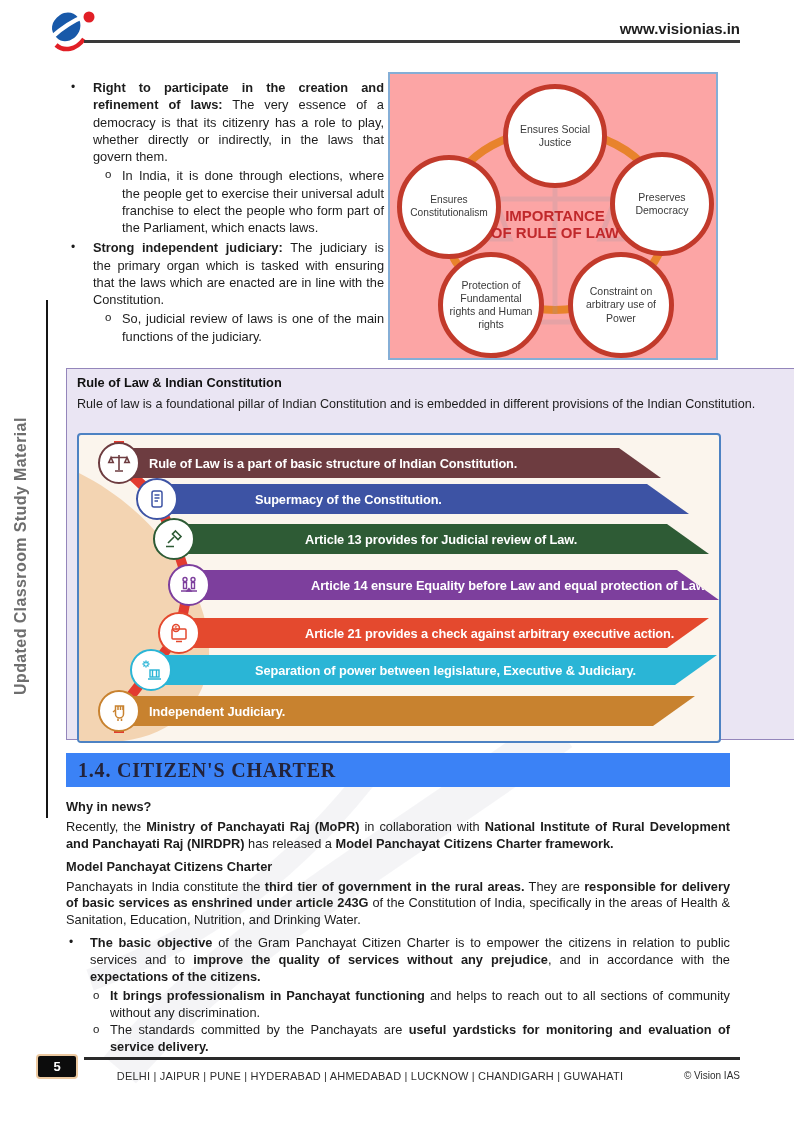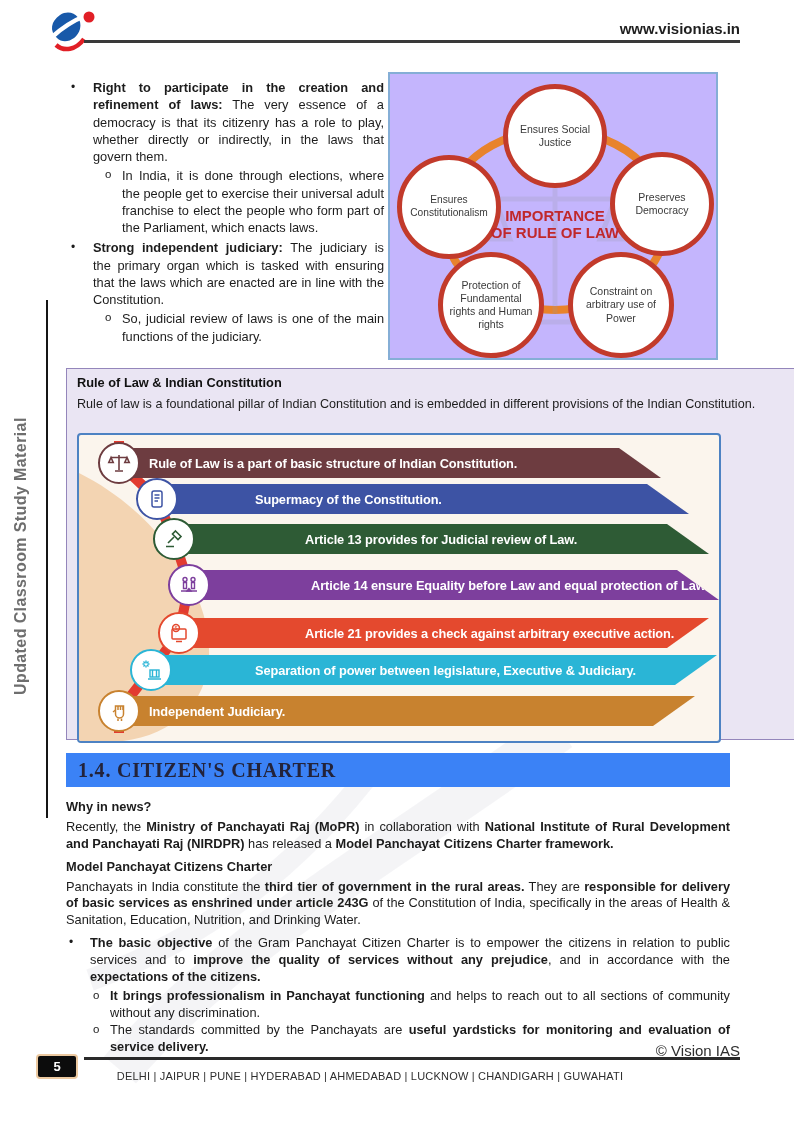--- a/index.html
+++ b/index.html
@@ -27,21 +27,21 @@
 
   
   .intro { position:absolute; left:62px; top:79px; width:322px; font-size:12.8px; line-height:1.35; text-align:justify; }
   .li { display:flex; margin-bottom:2px; }
   .m1 { flex:0 0 31px; padding-left:9px; font-size:12px; }
   .sub { margin-left:43px; display:flex; }
   .m2 { flex:0 0 17px; font-size:11.5px; }
   .li-text { flex:1; }
 
   
-  .diagram { position:absolute; left:388px; top:72px; width:330px; height:288px; background:#c4b5fd; border:2px solid #85aed6; }
+  .diagram { position:absolute; left:388px; top:72px; width:330px; height:288px; background:#fca5a5; border:2px solid #85aed6; }
   .dg-svg { position:absolute; left:0; top:0; }
   .node {
     position:absolute; border-radius:50%; background:#fff; border:5px solid #c23a2b;
     display:flex; align-items:center; justify-content:center; text-align:center;
     font-size:10.5px; line-height:1.25; color:#3a3a3a; padding:4px; z-index:2;
   }
   .dg-title { position:absolute; left:75px; top:133px; width:180px; text-align:center;
     font-size:15px; font-weight:bold; color:#c0282b; line-height:1.15; z-index:3; }
 
   
@@ -70,21 +70,21 @@
   .bsub { margin-left:27px; display:flex; }
   .bm2 { flex:0 0 17px; font-size:11.5px; }
 
   
   .ftr-line { position:absolute; left:84px; top:1057px; width:656px; height:3px; background:#2a2a2a; }
   .page-badge { position:absolute; left:36px; top:1054px; width:42px; height:25px; background:#0c0c0c;
     border:2px solid #ecc9a0; border-radius:4px; color:#fff; font-weight:bold; font-size:13px;
     display:flex; align-items:center; justify-content:center; }
   .ftr-cities { position:absolute; left:95px; top:1070px; width:550px; text-align:center;
     font-size:11px; color:#2e2e2e; letter-spacing:.2px; }
-  .ftr-copy { position:absolute; left:630px; top:1042px; width:110px; text-align:right; font-size:15px; color:#2e2e2e; }
+  .ftr-copy { position:absolute; left:630px; top:1070px; width:110px; text-align:right; font-size:10px; color:#2e2e2e; }
 
   .page-wm { position:absolute; left:80px; top:690px; z-index:0; opacity:.05; pointer-events:none; }
   .content-z { z-index:1; }
 </style>
 </head>
 <body>
 
 <div class="page">
 
   <svg class="page-wm" width="520" height="400" viewBox="0 0 520 400">

